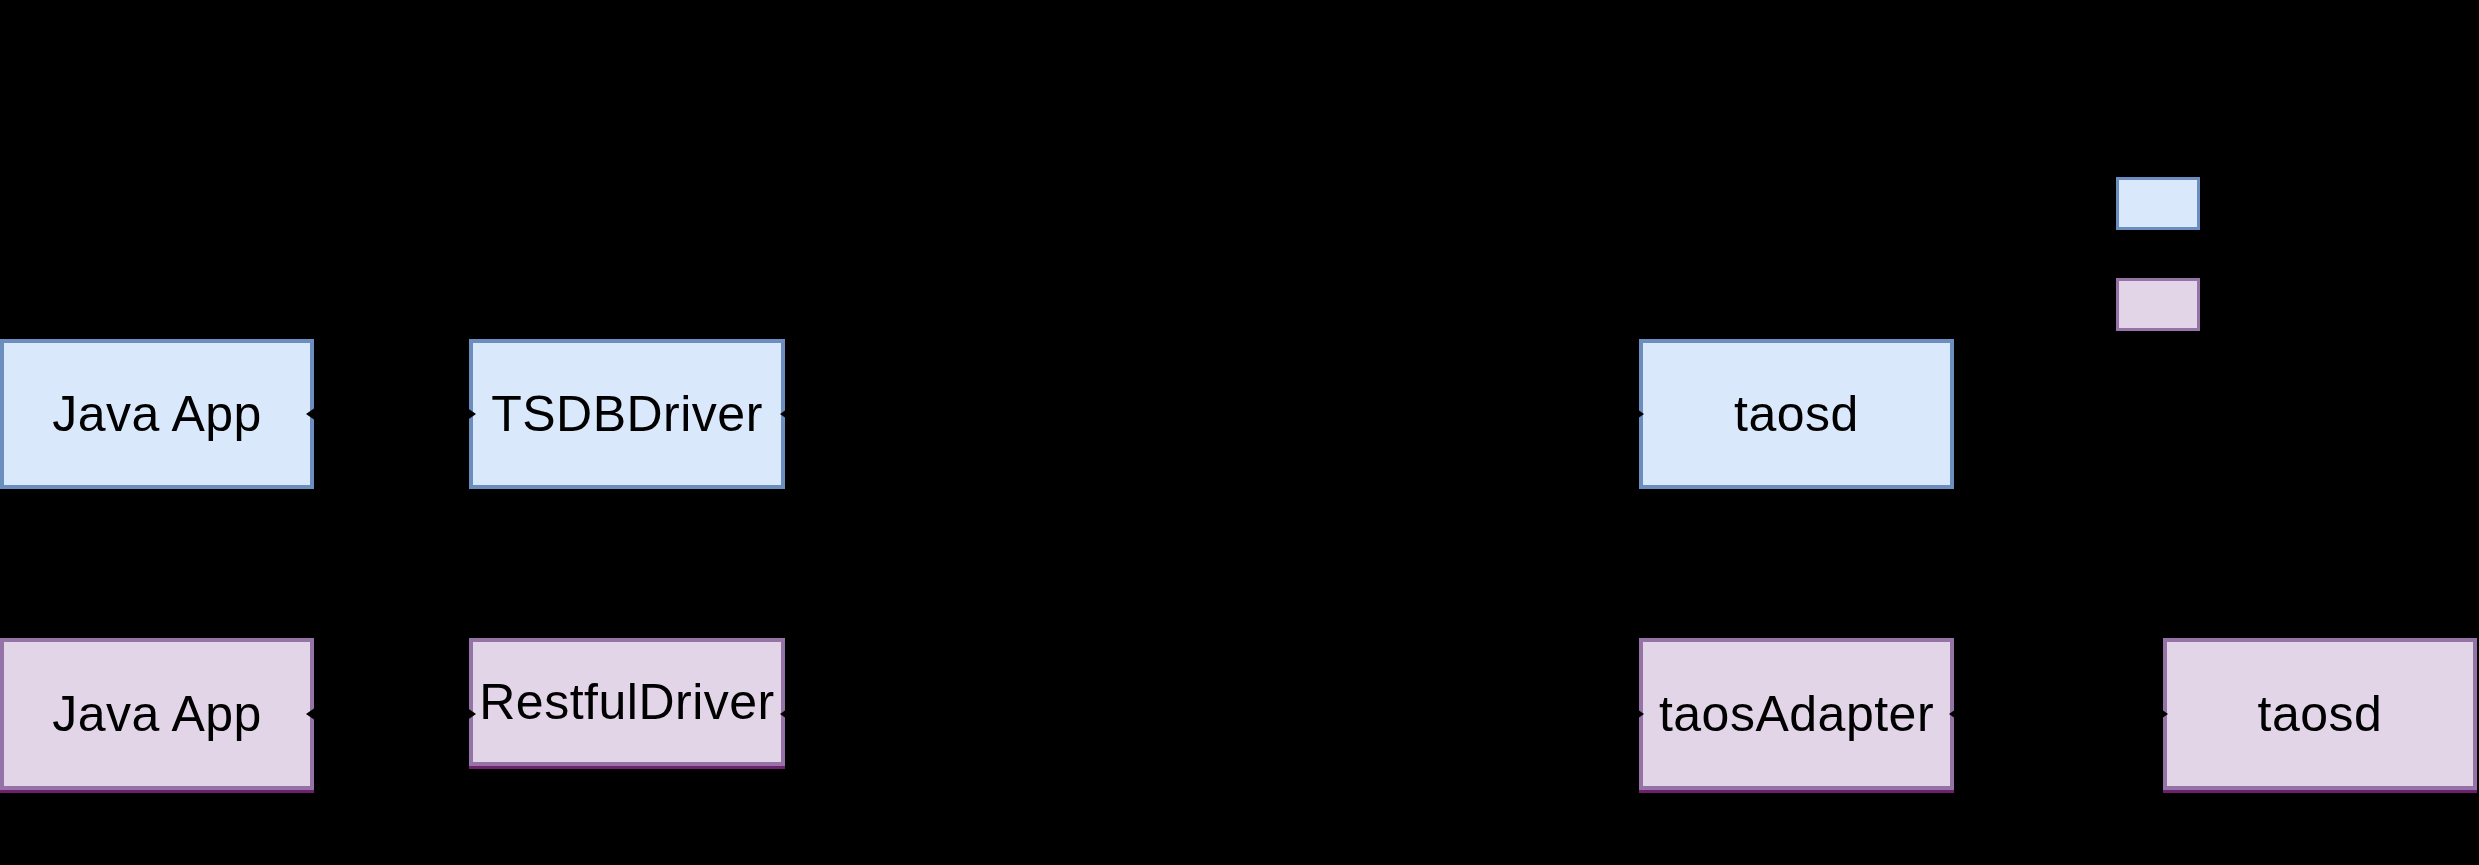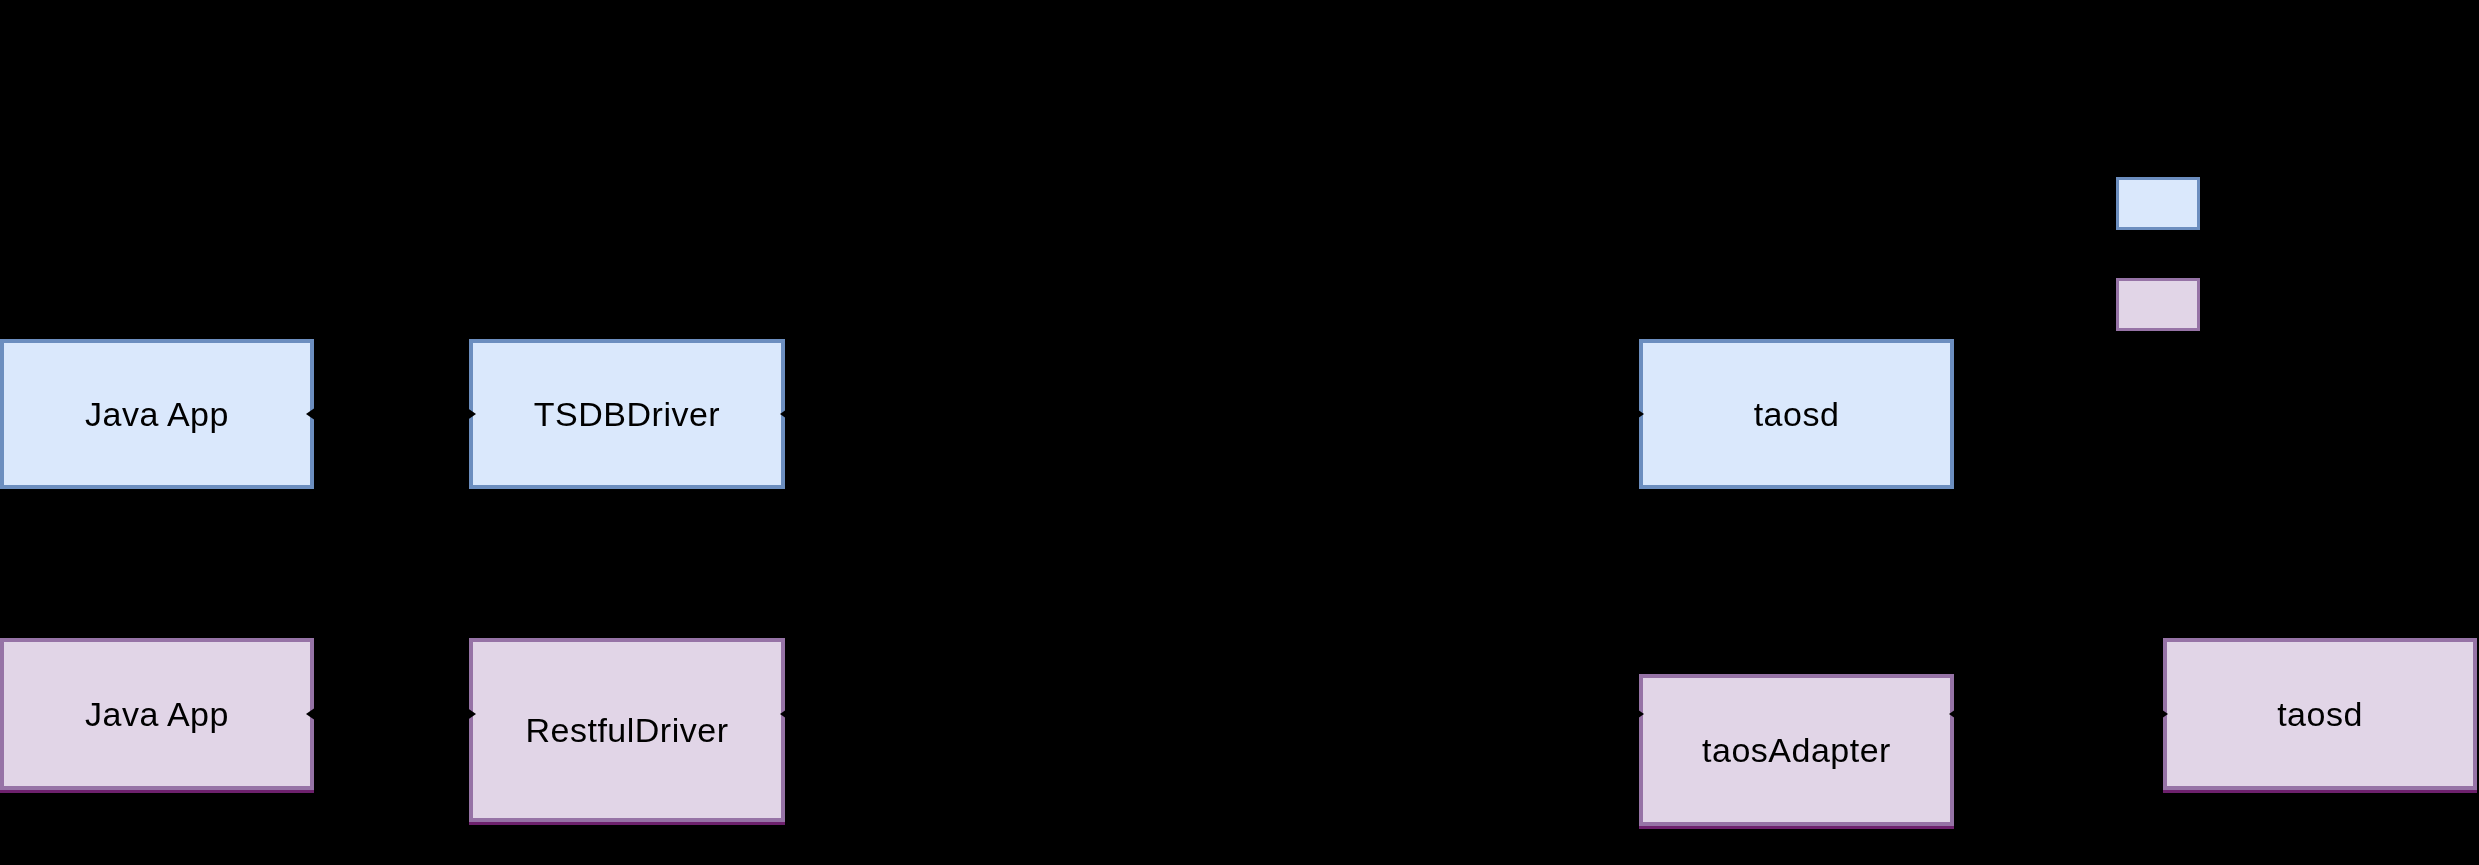--- a/index.html
+++ b/index.html
@@ -10,36 +10,36 @@
     background: #000000;
     overflow: hidden;
     font-family: "Liberation Sans", sans-serif;
   }
   .node {
     position: absolute;
     box-sizing: border-box;
     display: flex;
     align-items: center;
     justify-content: center;
-    font-size: 34px;
+    font-size: 50px;
     color: #000000;
     letter-spacing: 0.5px;
   }
   .node.blue   { background: #dae8fc; border: 4px solid #6c8ebf; }
   .node.purple { background: #e1d5e7; border: 4px solid #9673a6;
                  box-shadow: 0 3px 0 rgba(199, 60, 199, 0.55); }
 
   
   #n-java-app-jni     { left: 0px;    top: 339px; width: 314px; height: 150px; }
   #n-tsdb-driver      { left: 469px;  top: 339px; width: 316px; height: 150px; }
   #n-libtaos-so       { left: 911px;  top: 339px; width: 315px; height: 150px; }
   #n-taosd-jni        { left: 1639px; top: 339px; width: 315px; height: 150px; }
   #n-java-app-restful { left: 0px;    top: 638px; width: 314px; height: 152px; }
-  #n-restful-driver   { left: 469px;  top: 638px; width: 316px; height: 184px; }
-  #n-taos-adapter     { left: 1639px; top: 638px; width: 315px; height: 152px; margin-top: 36px; }
+  #n-restful-driver   { left: 469px;  top: 638px; width: 316px; height: 128px; }
+  #n-taos-adapter     { left: 1639px; top: 638px; width: 315px; height: 152px; }
   #n-taosd-restful    { left: 2163px; top: 638px; width: 314px; height: 152px; }
 
   .swatch { position: absolute; box-sizing: border-box; }
   .swatch.blue   { background: #dae8fc; border: 3px solid #6c8ebf; }
   .swatch.purple { background: #e1d5e7; border: 3px solid #9673a6; }
   #legend-blue   { left: 2116px; top: 177px; width: 84px; height: 53px; }
   #legend-purple { left: 2116px; top: 278px; width: 84px; height: 53px; }
 
   
   .nub {

